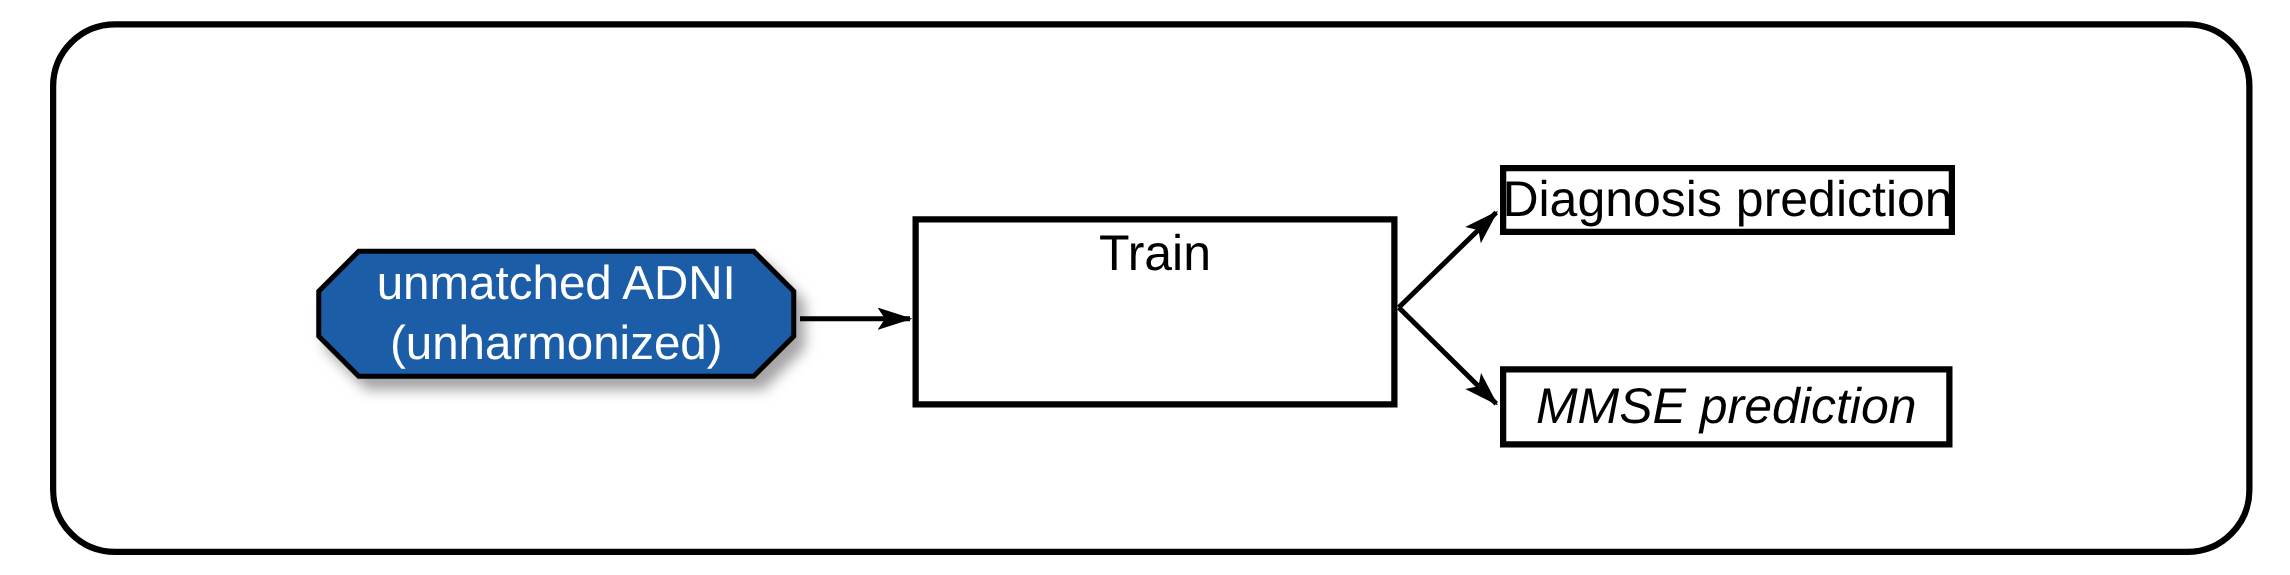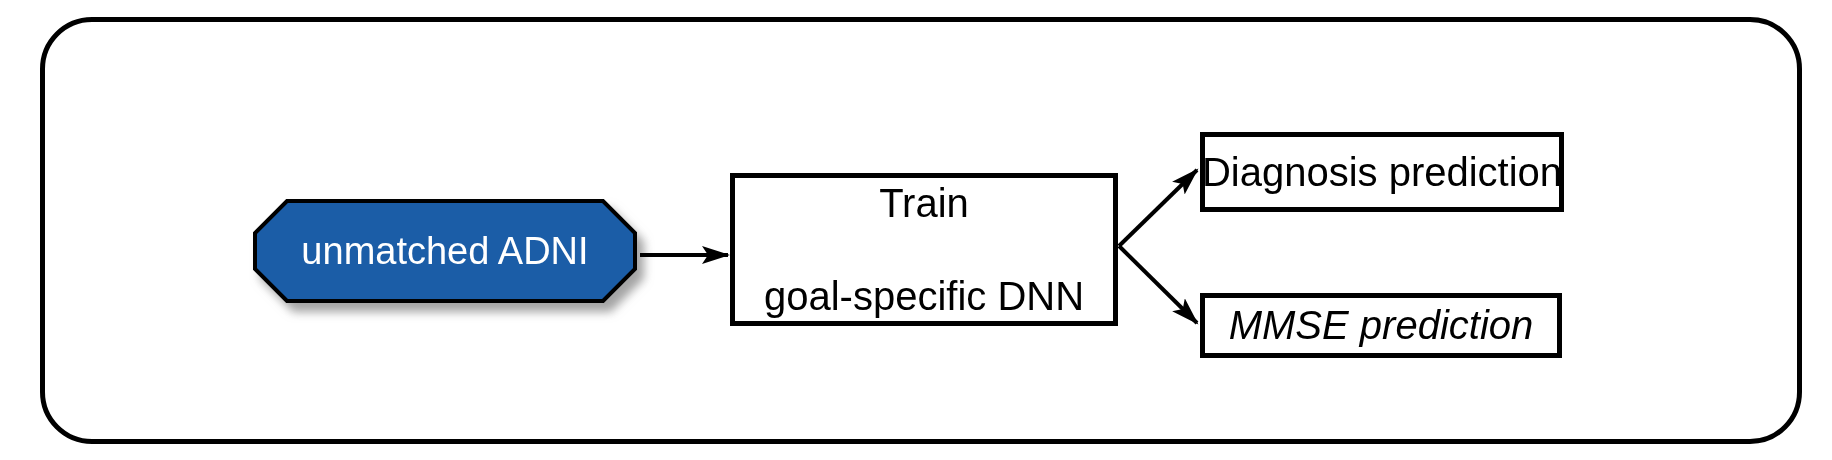--- a/index.html
+++ b/index.html
@@ -80,21 +80,21 @@
     width: 388px;
     height: 153px;
     font-size: 40px;
     line-height: 50px;
     justify-content: space-between;
   }
   .diagnosis-box {
     left: 1200px;
     top: 132px;
     width: 364px;
-    height: 80px;
+    height: 56px;
     font-size: 40px;
   }
   .mmse-box {
     left: 1200px;
     top: 293px;
     width: 362px;
     height: 65px;
     font-size: 40px;
     font-style: italic;
   }
@@ -114,26 +114,26 @@
 
   <div class="frame"></div>
 
 
   <div class="octagon-wrap">
     <svg width="384" height="104" viewBox="0 0 384 104" aria-hidden="true">
       <polygon points="34,2 350,2 382,34 382,70 350,102 34,102 2,70 2,34" stroke="#000000" stroke-width="4" fill="#1B5DA7"></polygon>
     </svg>
     <div class="octagon-label">
       <span class="nowrap">unmatched ADNI</span>
+      <span class="nowrap">(unharmonized)</span>
     </div>
   </div>
 
   <div class="node-box train-box">
     <span class="nowrap">Train</span>
-    <span class="nowrap">goal-specific DNN</span>
   </div>
 
   <div class="node-box diagnosis-box">
     <span class="nowrap">Diagnosis prediction</span>
   </div>
 
   <div class="node-box mmse-box">
     <span class="nowrap">MMSE prediction</span>
   </div>
 

